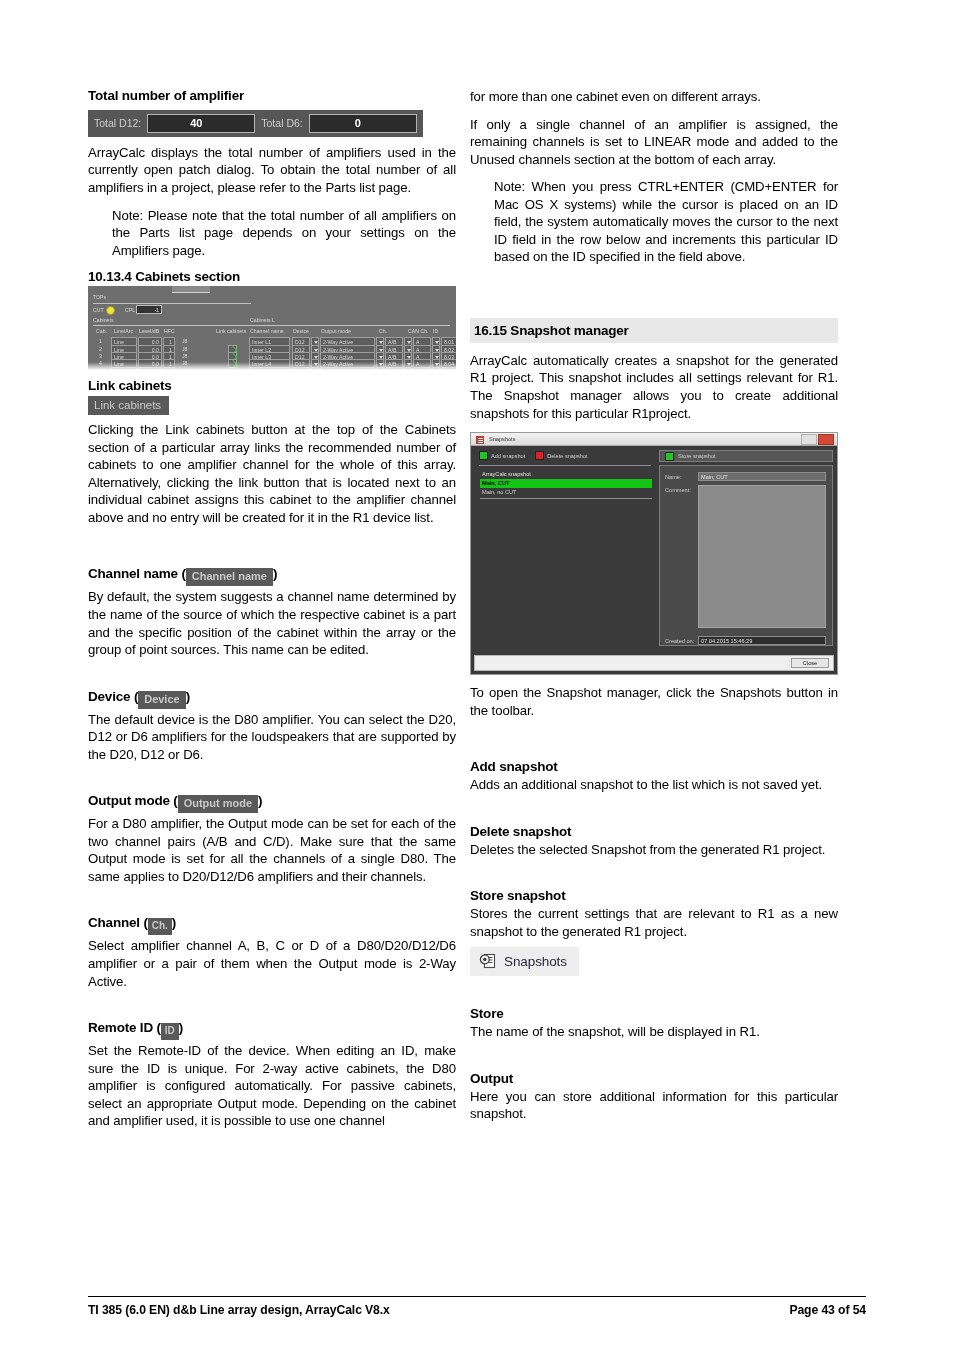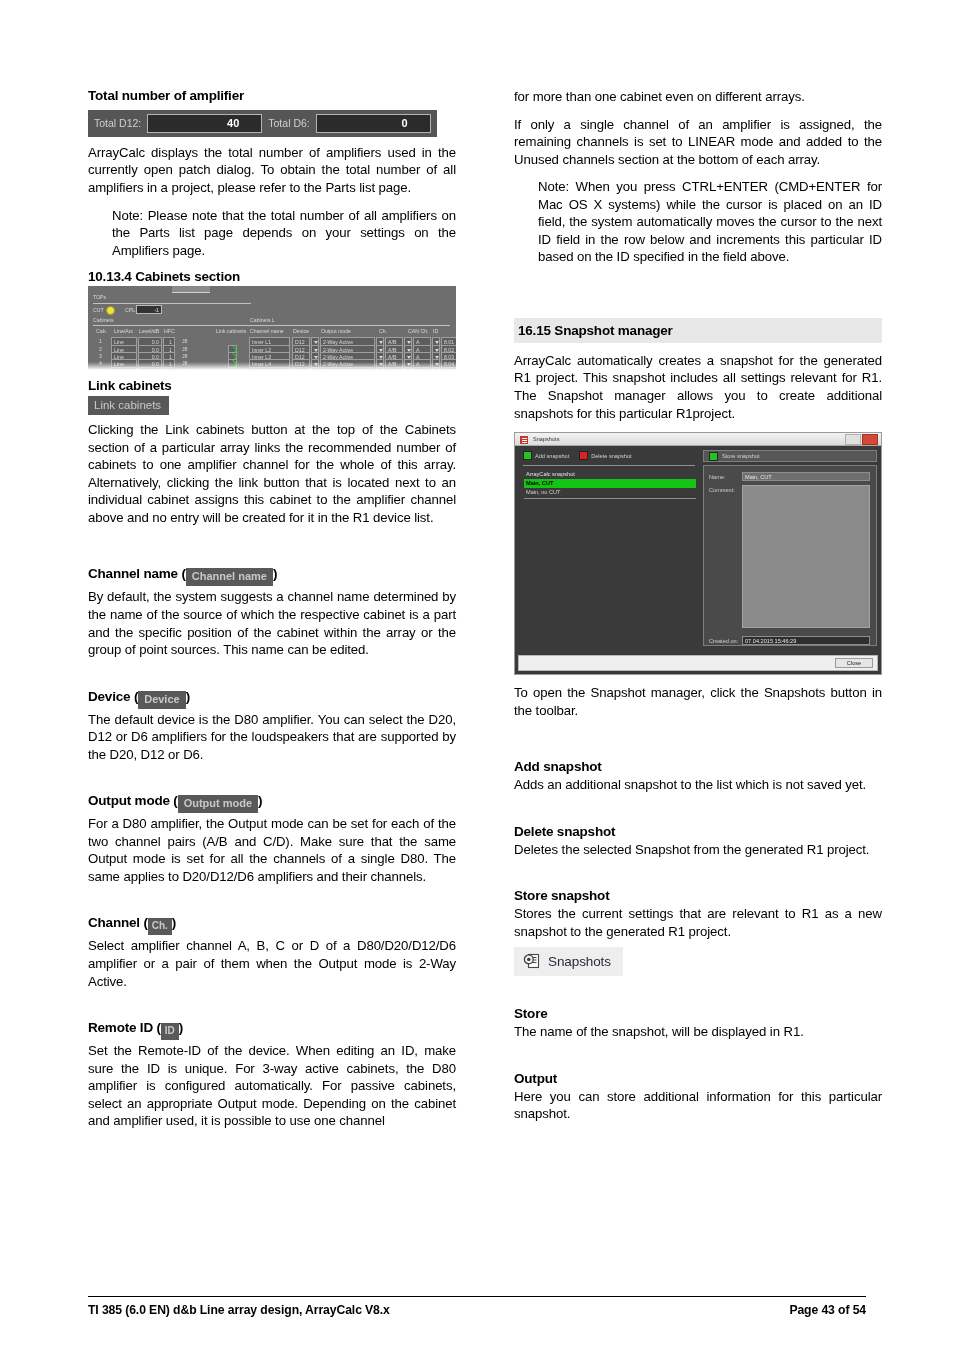--- a/index.html
+++ b/index.html
@@ -17,21 +17,21 @@
     height: 1351px;
     background: #ffffff;
     overflow: hidden;
   }
   .col {
     position: absolute;
     top: 88px;
     width: 368px;
   }
   .col-left  { left: 88px; }
-  .col-right { left: 514px; }
+  .col-right { left: 470px; }
 
   h3.heading {
     font-size: 13.5px;
     font-weight: bold;
     margin: 0 0 5px 0;
     letter-spacing: -0.2px;
     line-height: 1.25;
   }
   h2.section-heading {
     font-size: 13.5px;
@@ -101,22 +101,22 @@
   .total-widget .lbl {
     color: #cfcfcf;
     font-size: 10.5px;
     white-space: nowrap;
   }
   .total-widget .fld {
     background: #2b2b2b;
     border: 1px solid #b4b4b4;
     color: #ffffff;
     font-size: 11px;
-    text-align: right;
-    padding: 2px 22px 3px 5px;
+    text-align: center;
+    padding: 2px 15px 3px 5px;
     min-width: 86px;
     font-weight: bold;
   }
 
   
   .shot-cabinets {
     width: 368px;
     height: 84px;
     background: #6e6e6e;
     position: relative;
@@ -452,21 +452,21 @@
     <p class="body">For a D80 amplifier, the Output mode can be set for each of the two channel pairs (A/B and C/D). Make sure that the same Output mode is set for all the channels of a single D80. The same applies to D20/D12/D6 amplifiers and their channels.</p>
 
     <div class="gap-m"></div>
 
     <h3 class="sub-heading"><span>Channel (</span><span class="chip small">Ch.</span><span>)</span></h3>
     <p class="body">Select amplifier channel A, B, C or D of a D80/D20/D12/D6 amplifier or a pair of them when the Output mode is 2-Way Active.</p>
 
     <div class="gap-m"></div>
 
     <h3 class="sub-heading"><span>Remote ID (</span><span class="chip small">ID</span><span>)</span></h3>
-    <p class="body">Set the Remote-ID of the device. When editing an ID, make sure the ID is unique. For 3-way active cabinets, the D80 amplifier is configured automatically. For passive cabinets, select an appropriate Output mode. Depending on the cabinet and amplifier used, it is possible to use one channel</p>
+    <p class="body">Set the Remote-ID of the device. When editing an ID, make sure the ID is unique. For 2-way active cabinets, the D80 amplifier is configured automatically. For passive cabinets, select an appropriate Output mode. Depending on the cabinet and amplifier used, it is possible to use one channel</p>
   </div>
 
   <div class="col col-right">
 
     <p class="body">for more than one cabinet even on different arrays.</p>
 
     <p class="body">If only a single channel of an amplifier is assigned, the remaining channels is set to LINEAR mode and added to the Unused channels section at the bottom of each array.</p>
 
     <p class="note"><span class="note-label">Note:</span>
       <span>When you press CTRL+ENTER (CMD+ENTER for Mac OS X systems) while the cursor is placed on an ID field, the system automatically moves the cursor to the next ID field in the row below and increments this particular ID based on the ID specified in the field above.</span></p>

